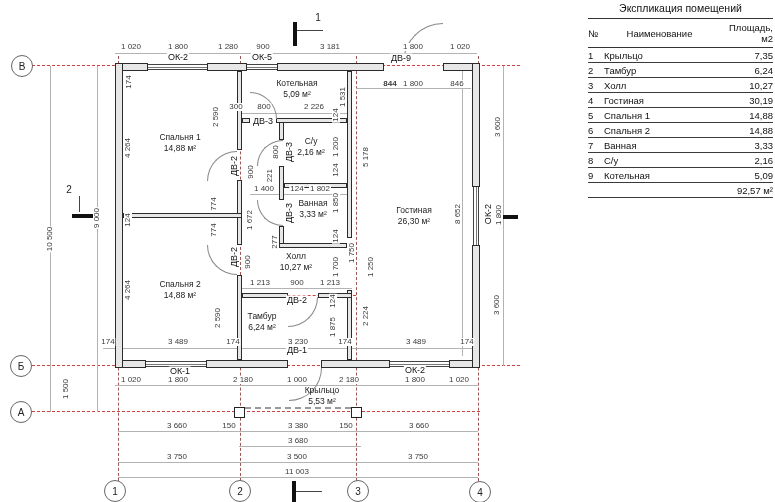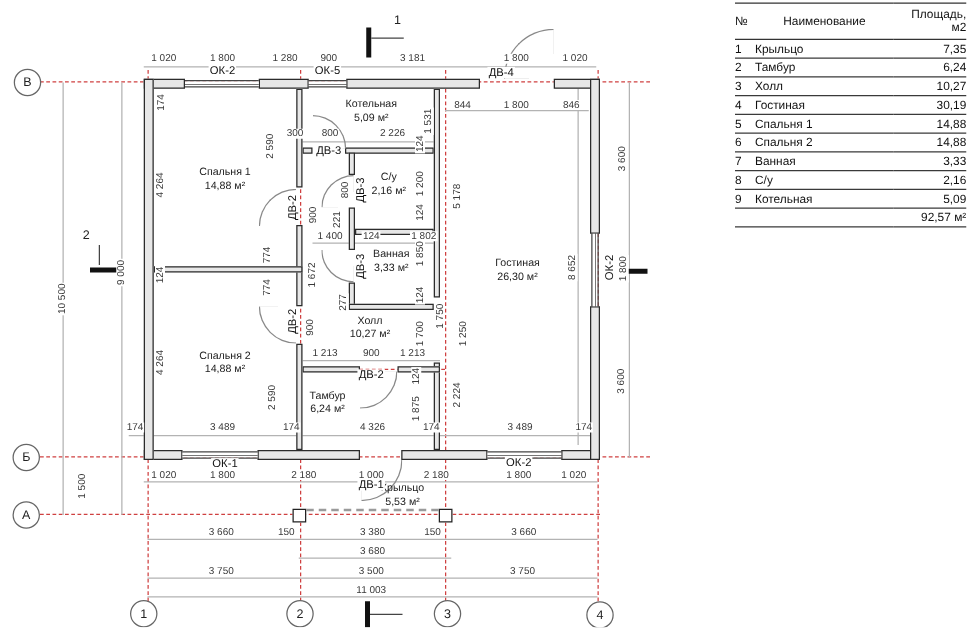--- a/index.html
+++ b/index.html
@@ -177,54 +177,54 @@
       <div class="room-label" style="left: 313px; top: 209px;"><span>Ванная</span><span class="line2">3,33 м²</span></div>
       <div class="room-label" style="left: 296px; top: 262px;"><span>Холл</span><span class="line2">10,27 м²</span></div>
       <div class="room-label" style="left: 180px; top: 290px;"><span>Спальня 2</span><span class="line2">14,88 м²</span></div>
       <div class="room-label" style="left: 262px; top: 322px;"><span>Тамбур</span><span class="line2">6,24 м²</span></div>
       <div class="room-label" style="left: 414px; top: 216px;"><span>Гостиная</span><span class="line2">26,30 м²</span></div>
       <div class="room-label" style="left: 322px; top: 396px;"><span>Крыльцо</span><span class="line2">5,53 м²</span></div>
     </div>
   <div>
       <div class="opening-label" style="left: 178px; top: 57px;"><span>ОК-2</span></div>
       <div class="opening-label" style="left: 262px; top: 57px;"><span>ОК-5</span></div>
-      <div class="opening-label" style="left: 401px; top: 58px;"><span>ДВ-4</span></div>
+      <div class="opening-label" style="left: 401px; top: 58px;"><span>ДВ-9</span></div>
       <div class="opening-label" style="left: 180px; top: 371px;"><span>ОК-1</span></div>
       <div class="opening-label" style="left: 415px; top: 370px;"><span>ОК-2</span></div>
       <div class="opening-label rot" style="left: 488px; top: 214px;"><span>ОК-2</span></div>
-      <div class="opening-label" style="left: 297px; top: 376px; margin-top: 12px;"><span>ДВ-1</span></div>
+      <div class="opening-label" style="left: 297px; top: 338px; margin-top: 12px;"><span>ДВ-1</span></div>
       <div class="opening-label" style="left: 297px; top: 300px;"><span>ДВ-2</span></div>
       <div class="opening-label rot" style="left: 234px; top: 166px;"><span>ДВ-2</span></div>
       <div class="opening-label rot" style="left: 234px; top: 257px;"><span>ДВ-2</span></div>
       <div class="opening-label" style="left: 263px; top: 121px;"><span>ДВ-3</span></div>
       <div class="opening-label rot" style="left: 289px; top: 152px;"><span>ДВ-3</span></div>
       <div class="opening-label rot" style="left: 289px; top: 213px;"><span>ДВ-3</span></div>
     </div>
   <div>
       <div class="dim-label" style="left: 131px; top: 47px;"><span>1 020</span></div>
       <div class="dim-label" style="left: 178px; top: 47px;"><span>1 800</span></div>
       <div class="dim-label" style="left: 228px; top: 47px;"><span>1 280</span></div>
       <div class="dim-label" style="left: 263px; top: 47px;"><span>900</span></div>
       <div class="dim-label" style="left: 330px; top: 47px;"><span>3 181</span></div>
       <div class="dim-label" style="left: 413px; top: 47px;"><span>1 800</span></div>
       <div class="dim-label" style="left: 460px; top: 47px;"><span>1 020</span></div>
-      <div class="dim-label" style="left: 370px; top: 84px;"><span>844</span></div>
+      <div class="dim-label" style="left: 390px; top: 84px; font-weight: bold;"><span>844</span></div>
       <div class="dim-label" style="left: 413px; top: 84px;"><span>1 800</span></div>
       <div class="dim-label" style="left: 457px; top: 84px; text-align: center;"><span>846</span></div>
       <div class="dim-label rot" style="left: 129px; top: 82px;"><span>174</span></div>
       <div class="dim-label rot" style="left: 128px; top: 148px;"><span>4 264</span></div>
       <div class="dim-label rot" style="left: 128px; top: 220px;"><span>124</span></div>
       <div class="dim-label rot" style="left: 128px; top: 290px;"><span>4 264</span></div>
       <div class="dim-label rot" style="left: 50px; top: 239px;"><span>10 500</span></div>
       <div class="dim-label rot" style="left: 97px; top: 218px;"><span>9 000</span></div>
       <div class="dim-label rot" style="left: 66px; top: 389px;"><span>1 500</span></div>
       <div class="dim-label" style="left: 108px; top: 342px;"><span>174</span></div>
       <div class="dim-label" style="left: 178px; top: 342px;"><span>3 489</span></div>
       <div class="dim-label" style="left: 233px; top: 342px;"><span>174</span></div>
-      <div class="dim-label" style="left: 298px; top: 342px;"><span>4 326</span></div>
+      <div class="dim-label" style="left: 298px; top: 342px;"><span>3 230</span></div>
       <div class="dim-label" style="left: 345px; top: 342px;"><span>174</span></div>
       <div class="dim-label" style="left: 416px; top: 342px;"><span>3 489</span></div>
       <div class="dim-label" style="left: 467px; top: 342px;"><span>174</span></div>
       <div class="dim-label" style="left: 131px; top: 380px;"><span>1 020</span></div>
       <div class="dim-label" style="left: 178px; top: 380px;"><span>1 800</span></div>
       <div class="dim-label" style="left: 243px; top: 380px;"><span>2 180</span></div>
       <div class="dim-label" style="left: 297px; top: 380px;"><span>1 000</span></div>
       <div class="dim-label" style="left: 349px; top: 380px;"><span>2 180</span></div>
       <div class="dim-label" style="left: 415px; top: 380px;"><span>1 800</span></div>
       <div class="dim-label" style="left: 459px; top: 380px;"><span>1 020</span></div>
@@ -248,21 +248,21 @@
       <div class="dim-label rot" style="left: 343px; top: 97px;"><span>1 531</span></div>
       <div class="dim-label rot" style="left: 336px; top: 115px;"><span>124</span></div>
       <div class="dim-label rot" style="left: 216px; top: 117px;"><span>2 590</span></div>
       <div class="dim-label rot" style="left: 251px; top: 172px;"><span>900</span></div>
       <div class="dim-label rot" style="left: 276px; top: 152px;"><span>800</span></div>
       <div class="dim-label rot" style="left: 336px; top: 147px;"><span>1 200</span></div>
       <div class="dim-label rot" style="left: 366px; top: 157px;"><span>5 178</span></div>
       <div class="dim-label rot" style="left: 270px; top: 179px;"><span>1 221</span></div>
       <div class="dim-label" style="left: 264px; top: 189px;"><span>1 400</span></div>
       <div class="dim-label" style="left: 297px; top: 189px;"><span>124</span></div>
-      <div class="dim-label" style="left: 320px; top: 189px; margin-left: 19px;"><span>1 802</span></div>
+      <div class="dim-label" style="left: 320px; top: 189px;"><span>1 802</span></div>
       <div class="dim-label rot" style="left: 214px; top: 204px;"><span>774</span></div>
       <div class="dim-label rot" style="left: 214px; top: 230px;"><span>774</span></div>
       <div class="dim-label rot" style="left: 250px; top: 220px;"><span>1 672</span></div>
       <div class="dim-label rot" style="left: 248px; top: 262px;"><span>900</span></div>
       <div class="dim-label rot" style="left: 218px; top: 318px;"><span>2 590</span></div>
       <div class="dim-label rot" style="left: 336px; top: 170px;"><span>124</span></div>
       <div class="dim-label rot" style="left: 336px; top: 203px;"><span>1 850</span></div>
       <div class="dim-label rot" style="left: 336px; top: 236px;"><span>124</span></div>
       <div class="dim-label rot" style="left: 275px; top: 242px;"><span>277</span></div>
       <div class="dim-label rot" style="left: 336px; top: 267px;"><span>1 700</span></div>
@@ -270,20 +270,21 @@
       <div class="dim-label rot" style="left: 352px; top: 253px;"><span>1 750</span></div>
       <div class="dim-label rot" style="left: 333px; top: 301px;"><span>124</span></div>
       <div class="dim-label rot" style="left: 333px; top: 327px;"><span>1 875</span></div>
       <div class="dim-label rot" style="left: 366px; top: 316px;"><span>2 224</span></div>
       <div class="dim-label" style="left: 260px; top: 283px;"><span>1 213</span></div>
       <div class="dim-label" style="left: 297px; top: 283px;"><span>900</span></div>
       <div class="dim-label" style="left: 330px; top: 283px;"><span>1 213</span></div>
     </div>
 
   <div class="rooms-table">
+    <div class="tbl-title">Экспликация помещений</div>
     <table>
       <thead>
         <tr>
           <th class="h-num">№</th>
           <th class="h-name">Наименование</th>
           <th class="h-area">Площадь, м2</th>
         </tr>
       </thead>
       <tbody>
           <tr>

